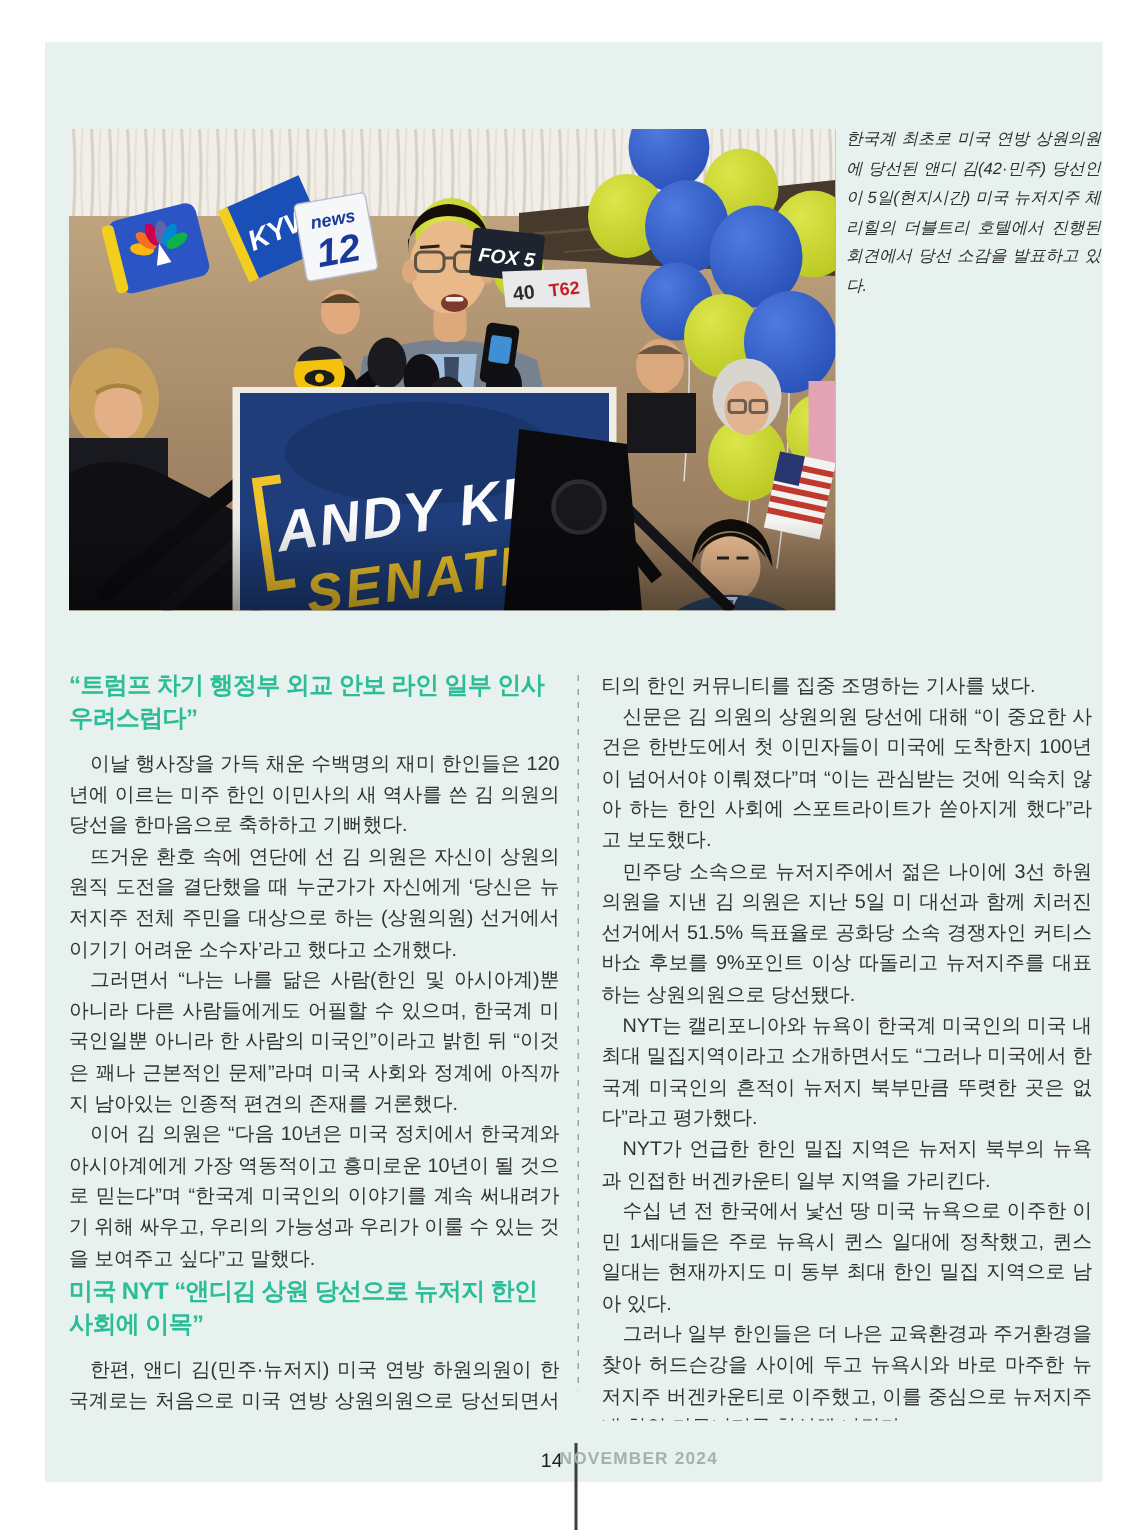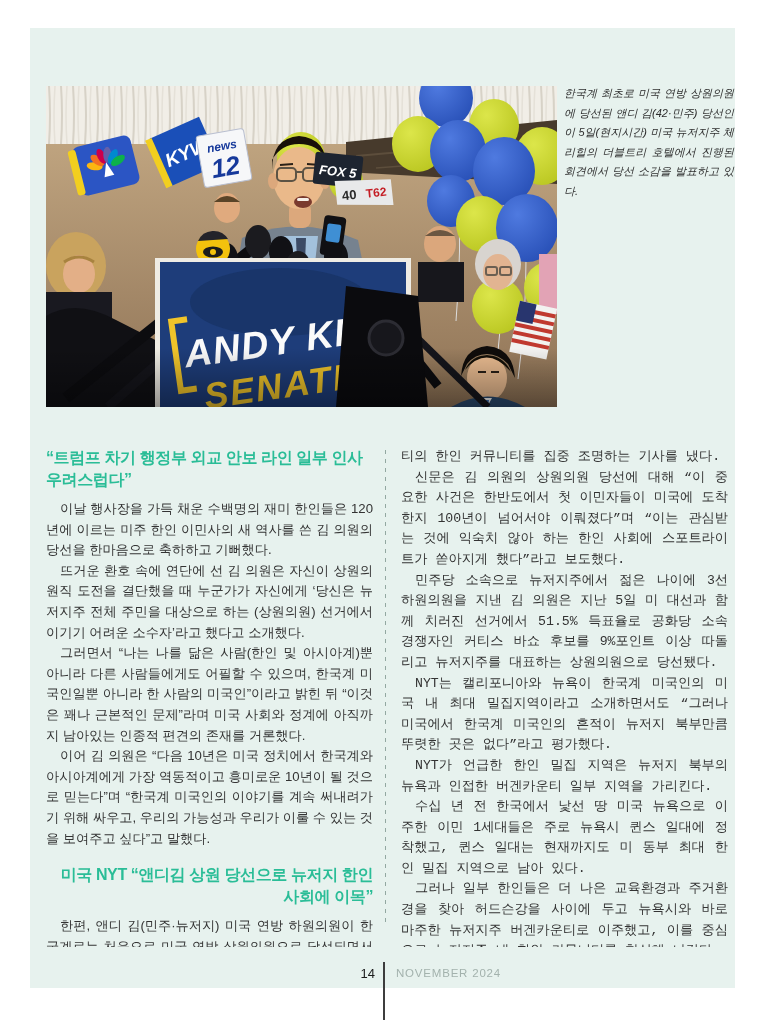--- a/index.html
+++ b/index.html
@@ -10,42 +10,42 @@
   }
   .mint-panel { position:absolute; left:30px; top:28px; width:705px; height:960px; background:#e7f2ee; }
   .photo-frame { position:absolute; left:46px; top:86px; width:511px; height:321px; overflow:hidden; background:#b79c78; }
   .photo-frame svg { display:block; }
   .photo-caption {
     position:absolute; left:564px; top:84px; width:170px;
     font-size:11px; line-height:19.5px; color:#2e2e2e; text-align:justify;font-style:italic;
   }
   .col { position:absolute; top:447px; overflow:hidden; }
   .col-left  { left:46px;  width:327px; height:500px; }
-  .col-right { left:401px; width:327px; height:500px;font-family:Liberation Mono, monospace; }
+  .col-right { left:401px; width:327px; height:500px; }
   .col-divider {
     position:absolute; left:385px; top:450px; width:1px; height:477px;
     background-image:repeating-linear-gradient(to bottom,#93a8a1 0,#93a8a1 4px,transparent 4px,transparent 9px);
   }
   .headline {
     margin:0 0 8px 0; font-size:16px; line-height:22px; font-weight:bold;
     color:#2abd97; letter-spacing:-0.4px;
   }
-  .headline.second { margin-top:15px;text-align:right; }
+  .headline.second { margin-top:2px; }
   .col p {
     margin:0; font-size:13.2px; line-height:20.6px; color:#333333;
     text-align:justify; text-indent:14px;
   }
   .col p.continues { text-indent:0; }
   .footer-pagenum {
     position:absolute; left:330px; top:966px; width:45px; text-align:right;
     font-size:13px; font-weight:normal; color:#1d1d1d;
   }
   .footer-rule { position:absolute; left:383px; top:962px; width:2px; height:58px; background:#3d3d3d; }
   .footer-issue {
-    position:absolute; left:396px; top:967px; font-size:11.5px; font-weight:normal;
+    position:absolute; left:373px; top:967px; font-size:11.5px; font-weight:bold;
     color:#a3b2ad; letter-spacing:0.8px;
   }
   svg text { font-family:"Liberation Sans","DejaVu Sans",sans-serif; }
 </style>
 </head>
 <body>
 
 <div class="page">
   <div class="mint-panel"></div>
 

